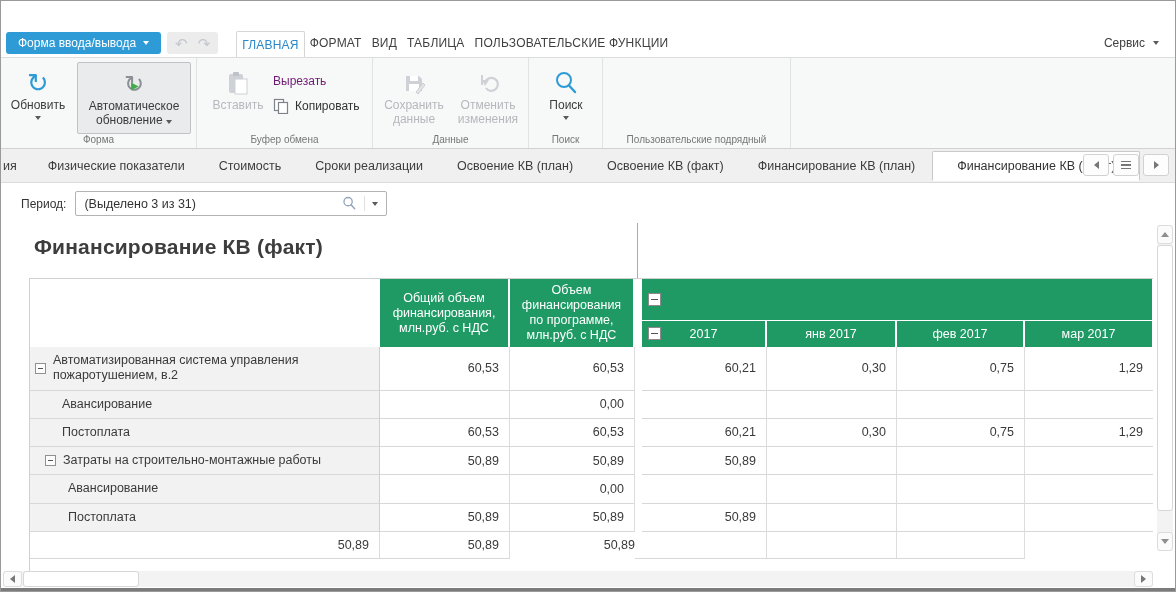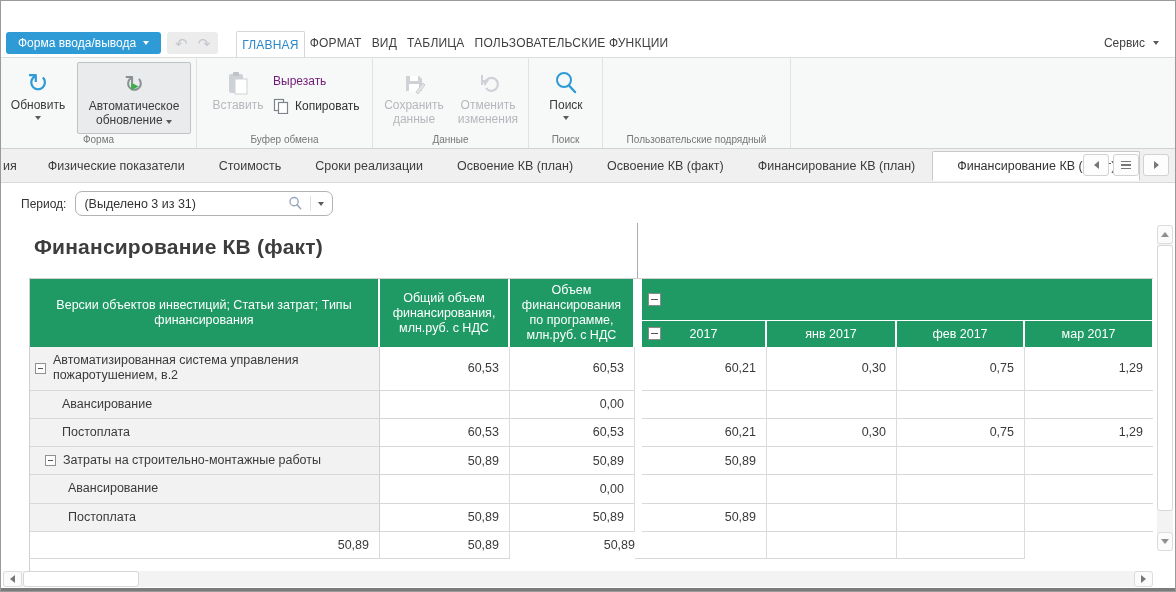--- a/index.html
+++ b/index.html
@@ -58,21 +58,21 @@
   .tri.r { border-top:4px solid transparent; border-bottom:4px solid transparent; border-left:5px solid #777; }
   .tri.u { border-left:4px solid transparent; border-right:4px solid transparent; border-bottom:5px solid #8f8f8f; }
   .tri.d { border-left:4px solid transparent; border-right:4px solid transparent; border-top:5px solid #8f8f8f; }
   .hamb { display:inline-block; width:10px; }
   .hamb i { display:block; height:1.5px; background:#777; margin:2px 0; }
 
   
   .content { position:absolute; top:182px; left:0; right:0; bottom:0; background:#fff; }
   .periodrow { position:absolute; top:8px; left:20px; display:flex; align-items:center; gap:9px; }
   .periodlabel { font-size:12px; color:#333; }
-  .periodfield { width:258px; height:25px; border:1px solid #b3b3b3; border-radius:7px; background:#fff; display:flex; align-items:center; padding:0 8px; }
+  .periodfield { width:312px; height:25px; border:1px solid #b3b3b3; border-radius:2px; background:#fff; display:flex; align-items:center; padding:0 8px; }
   .periodval { font-size:12.5px; color:#333; flex:1; }
   .periodfield .sep { width:1px; height:15px; background:#e0e0e0; margin:0 7px; }
 
   .sheet-title { position:absolute; top:52px; left:33px; font-size:21px; font-weight:bold; color:#3d3d3d; letter-spacing:.2px; }
 
   
   .datatable { position:absolute; left:28px; top:95px; width:1124px; height:294px; overflow:hidden; border-left:1px solid #d0d0d0; border-top:1px solid #d0d0d0; }
   .thead { display:grid; grid-template-columns:350px 130px 125px 7px 125px 130px 128px 129px; grid-template-rows:42px 26px; }
   .hcell { background:#1f9a65; color:#fff; font-size:12.5px; display:flex; align-items:center; justify-content:center; text-align:center; border-right:2px solid #fff; padding:2px 10px; line-height:1.2; }
   .h-left { grid-row:1/3; }
@@ -267,21 +267,20 @@
         <span class="crt"></span>
       </div>
     </div>
 
     <div class="sheet-title">Финансирование КВ (факт)</div>
 
     <div class="vsplitline"></div>
 
     <div class="datatable">
       <div class="thead">
-        <div class="hcell h-left" style="grid-column:1;">Версии объектов инвестиций; Статьи затрат; Типы финансирования</div>
         <div class="hcell h-left" style="grid-column:2;">Общий объем финансирования, млн.руб. с НДС</div>
         <div class="hcell h-left" style="grid-column:3;">Объем финансирования по программе, млн.руб. с НДС</div>
         <div class="h-split"></div>
         <div class="hcell h-band">
           <span class="mbox"></span>
         </div>
         <div class="hcell h-sub" style="grid-column:5;">
           <span class="mbox insub"></span>
           <span>2017</span>
         </div>

